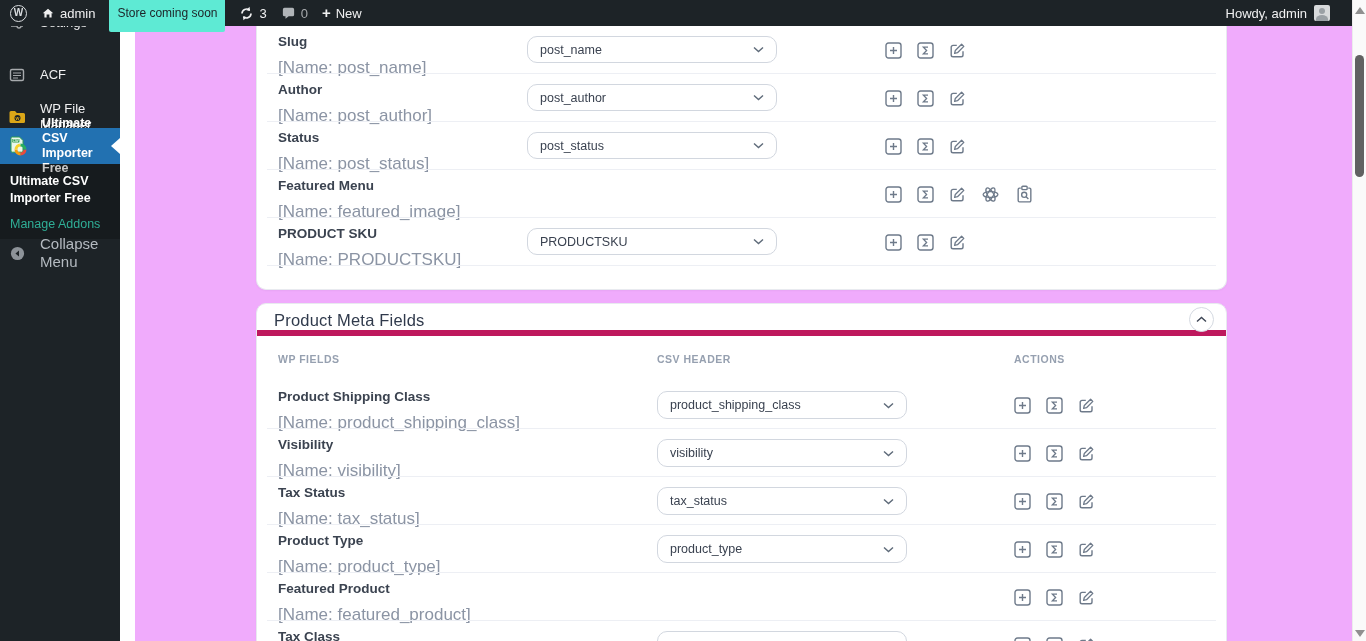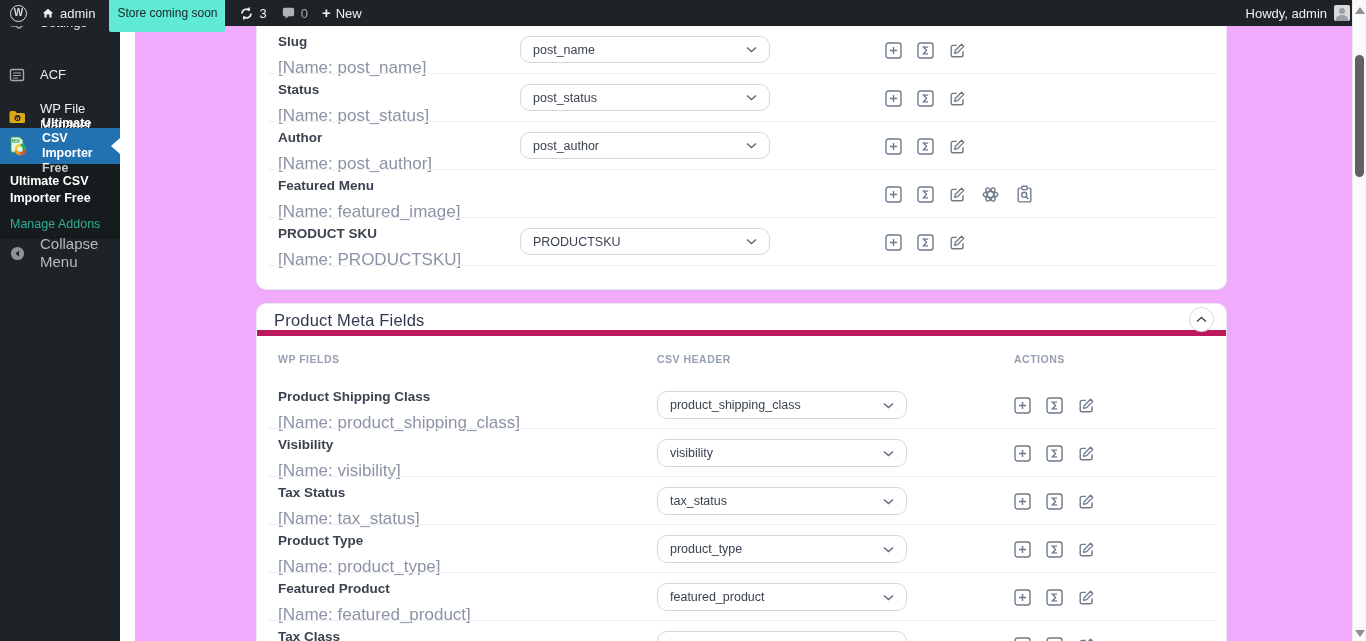--- a/index.html
+++ b/index.html
@@ -11,21 +11,21 @@
     -webkit-font-smoothing:antialiased;
   }
 
   
   .admin-bar{
     position:absolute; left:0; top:0; height:26px; width:1352px;
     background:#1d2327; color:#f0f0f1; z-index:30;
     display:flex; align-items:center; font-size:13px;
   }
   .ab-left{ display:flex; align-items:center; gap:14px; padding-left:10px; }
-  .ab-right{ margin-left:auto; display:flex; align-items:center; gap:7px; padding-right:2px; }
+  .ab-right{ margin-left:auto; display:flex; align-items:center; gap:7px; padding-right:22px; }
   .ab-item{ display:flex; align-items:center; gap:5px; cursor:pointer; white-space:nowrap; }
   .wp-logo-circle{
     width:17px; height:17px; border:1.7px solid #dadde0; border-radius:50%;
     display:flex; align-items:center; justify-content:center;
     font-size:10px; font-weight:bold; color:#dadde0; line-height:1;
   }
   .ab-badge{
     background:#5eead4; color:#1d2327; font-size:12px;
     padding:12px 8px; border-radius:2px;
   }
@@ -102,21 +102,21 @@
   .fselect-text{ font-size:12.5px; color:#3a4250; }
   .caret{ display:flex; }
   .factions{
     position:absolute; top:0; height:100%;
     display:flex; align-items:center; gap:15px; color:#6e7a8a;
   }
   .aicon{ display:flex; cursor:pointer; }
   .aicon svg{ width:17px; height:17px; display:block; }
   .aicon[data-name="openai-icon"] svg, .aicon[data-name="clipboard-search-icon"] svg{ width:19px; height:19px; }
 
-  .card1 .fselect{ left:263px; }
+  .card1 .fselect{ left:270px; }
   .card1 .factions{ left:628px; }
   .card2 .fselect{ left:400px; height:28px; }
   .card2 .factions{ left:757px; }
 
   .mhead{ position:relative; height:32px; border-bottom:6px solid #be185d; }
   .mtitle{ position:absolute; left:17px; top:7px; font-size:16.5px; color:#303a4c; letter-spacing:.2px; }
   .collapse-btn{
     position:absolute; right:12px; top:3px; width:25px; height:25px; border-radius:50%;
     border:1px solid #d4d9e1; background:#fff; display:flex; align-items:center; justify-content:center;
     cursor:pointer;
@@ -282,59 +282,59 @@
               <span class="aicon" data-name="edit-icon">
                 <svg viewBox="0 0 17 17">
                   <path d="M14 9.2V13a1.8 1.8 0 0 1-1.8 1.8H4A1.8 1.8 0 0 1 2.2 13V5.2A1.8 1.8 0 0 1 4 3.4h3.8" fill="none" stroke="currentColor" stroke-width="1.4"></path>
                   <path d="M12.6 2.2l2.2 2.2-6.3 6.3-2.9.7.7-2.9z" fill="none" stroke="currentColor" stroke-width="1.3" stroke-linejoin="round"></path>
                 </svg>
               </span>
             </div>
   </div>
           <div class="frow" data-name="field-mapping-row">
     <div class="flabels" data-name="wp-field">
+      <div class="flabel" data-name="wp-field-label">Author</div>
+      <div class="fname" data-name="wp-field-name">[Name: post_author]</div>
+    </div>
+    <div class="fselect" data-name="csv-header-select">
+      <span class="fselect-text" data-name="csv-header-value">post_author</span>
+      <span class="caret" data-name="chevron-down-icon">
+        <svg width="11" height="7" viewBox="0 0 11 7">
+                  <path d="M1 1.4 5.5 5.6 10 1.4" fill="none" stroke="#5f6b7a" stroke-width="1.4"></path>
+                </svg>
+      </span>
+    </div>
+    <div class="factions" data-name="row-actions">
+              <span class="aicon" data-name="add-icon">
+                <svg viewBox="0 0 17 17">
+                  <rect x="1" y="1" width="15" height="15" rx="2.5" fill="none" stroke="currentColor" stroke-width="1.4"></rect>
+                  <path d="M8.5 5v7M5 8.5h7" fill="none" stroke="currentColor" stroke-width="1.4"></path>
+                </svg>
+              </span>
+              <span class="aicon" data-name="formula-icon">
+                <svg viewBox="0 0 17 17">
+                  <rect x="1" y="1" width="15" height="15" rx="2.5" fill="none" stroke="currentColor" stroke-width="1.4"></rect>
+                  <path d="M11 5.2H6.4L9.6 8.5 6.4 11.8H11" fill="none" stroke="currentColor" stroke-width="1.3"></path>
+                </svg>
+              </span>
+              <span class="aicon" data-name="edit-icon">
+                <svg viewBox="0 0 17 17">
+                  <path d="M14 9.2V13a1.8 1.8 0 0 1-1.8 1.8H4A1.8 1.8 0 0 1 2.2 13V5.2A1.8 1.8 0 0 1 4 3.4h3.8" fill="none" stroke="currentColor" stroke-width="1.4"></path>
+                  <path d="M12.6 2.2l2.2 2.2-6.3 6.3-2.9.7.7-2.9z" fill="none" stroke="currentColor" stroke-width="1.3" stroke-linejoin="round"></path>
+                </svg>
+              </span>
+            </div>
+  </div>
+          <div class="frow" data-name="field-mapping-row">
+    <div class="flabels" data-name="wp-field">
       <div class="flabel" data-name="wp-field-label">Status</div>
       <div class="fname" data-name="wp-field-name">[Name: post_status]</div>
     </div>
     <div class="fselect" data-name="csv-header-select">
       <span class="fselect-text" data-name="csv-header-value">post_status</span>
-      <span class="caret" data-name="chevron-down-icon">
-        <svg width="11" height="7" viewBox="0 0 11 7">
-                  <path d="M1 1.4 5.5 5.6 10 1.4" fill="none" stroke="#5f6b7a" stroke-width="1.4"></path>
-                </svg>
-      </span>
-    </div>
-    <div class="factions" data-name="row-actions">
-              <span class="aicon" data-name="add-icon">
-                <svg viewBox="0 0 17 17">
-                  <rect x="1" y="1" width="15" height="15" rx="2.5" fill="none" stroke="currentColor" stroke-width="1.4"></rect>
-                  <path d="M8.5 5v7M5 8.5h7" fill="none" stroke="currentColor" stroke-width="1.4"></path>
-                </svg>
-              </span>
-              <span class="aicon" data-name="formula-icon">
-                <svg viewBox="0 0 17 17">
-                  <rect x="1" y="1" width="15" height="15" rx="2.5" fill="none" stroke="currentColor" stroke-width="1.4"></rect>
-                  <path d="M11 5.2H6.4L9.6 8.5 6.4 11.8H11" fill="none" stroke="currentColor" stroke-width="1.3"></path>
-                </svg>
-              </span>
-              <span class="aicon" data-name="edit-icon">
-                <svg viewBox="0 0 17 17">
-                  <path d="M14 9.2V13a1.8 1.8 0 0 1-1.8 1.8H4A1.8 1.8 0 0 1 2.2 13V5.2A1.8 1.8 0 0 1 4 3.4h3.8" fill="none" stroke="currentColor" stroke-width="1.4"></path>
-                  <path d="M12.6 2.2l2.2 2.2-6.3 6.3-2.9.7.7-2.9z" fill="none" stroke="currentColor" stroke-width="1.3" stroke-linejoin="round"></path>
-                </svg>
-              </span>
-            </div>
-  </div>
-          <div class="frow" data-name="field-mapping-row">
-    <div class="flabels" data-name="wp-field">
-      <div class="flabel" data-name="wp-field-label">Author</div>
-      <div class="fname" data-name="wp-field-name">[Name: post_author]</div>
-    </div>
-    <div class="fselect" data-name="csv-header-select">
-      <span class="fselect-text" data-name="csv-header-value">post_author</span>
       <span class="caret" data-name="chevron-down-icon">
         <svg width="11" height="7" viewBox="0 0 11 7">
                   <path d="M1 1.4 5.5 5.6 10 1.4" fill="none" stroke="#5f6b7a" stroke-width="1.4"></path>
                 </svg>
       </span>
     </div>
     <div class="factions" data-name="row-actions">
               <span class="aicon" data-name="add-icon">
                 <svg viewBox="0 0 17 17">
                   <rect x="1" y="1" width="15" height="15" rx="2.5" fill="none" stroke="currentColor" stroke-width="1.4"></rect>
@@ -582,28 +582,20 @@
                   <path d="M12.6 2.2l2.2 2.2-6.3 6.3-2.9.7.7-2.9z" fill="none" stroke="currentColor" stroke-width="1.3" stroke-linejoin="round"></path>
                 </svg>
               </span>
             </div>
   </div>
           <div class="frow" data-name="field-mapping-row">
     <div class="flabels" data-name="wp-field">
       <div class="flabel" data-name="wp-field-label">Featured Product</div>
       <div class="fname" data-name="wp-field-name">[Name: featured_product]</div>
     </div>
-    <div class="fselect" data-name="csv-header-select">
-      <span class="fselect-text" data-name="csv-header-value">featured_product</span>
-      <span class="caret" data-name="chevron-down-icon">
-        <svg width="11" height="7" viewBox="0 0 11 7">
-                  <path d="M1 1.4 5.5 5.6 10 1.4" fill="none" stroke="#5f6b7a" stroke-width="1.4"></path>
-                </svg>
-      </span>
-    </div>
     <div class="factions" data-name="row-actions">
               <span class="aicon" data-name="add-icon">
                 <svg viewBox="0 0 17 17">
                   <rect x="1" y="1" width="15" height="15" rx="2.5" fill="none" stroke="currentColor" stroke-width="1.4"></rect>
                   <path d="M8.5 5v7M5 8.5h7" fill="none" stroke="currentColor" stroke-width="1.4"></path>
                 </svg>
               </span>
               <span class="aicon" data-name="formula-icon">
                 <svg viewBox="0 0 17 17">
                   <rect x="1" y="1" width="15" height="15" rx="2.5" fill="none" stroke="currentColor" stroke-width="1.4"></rect>

